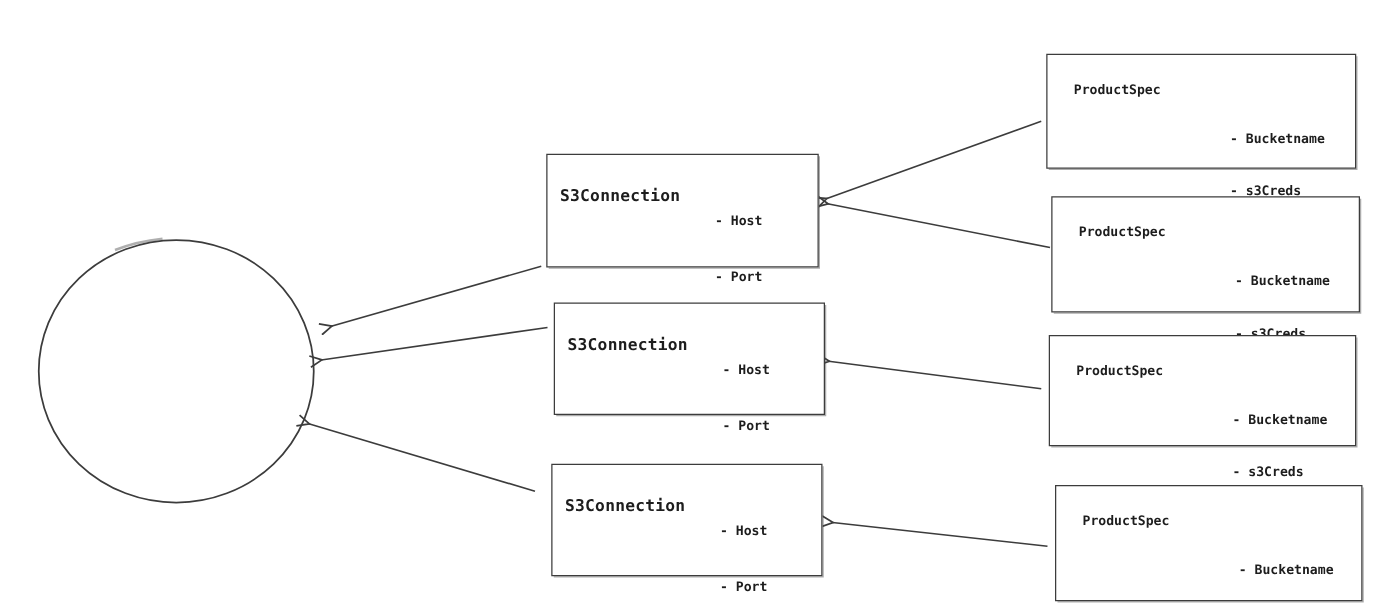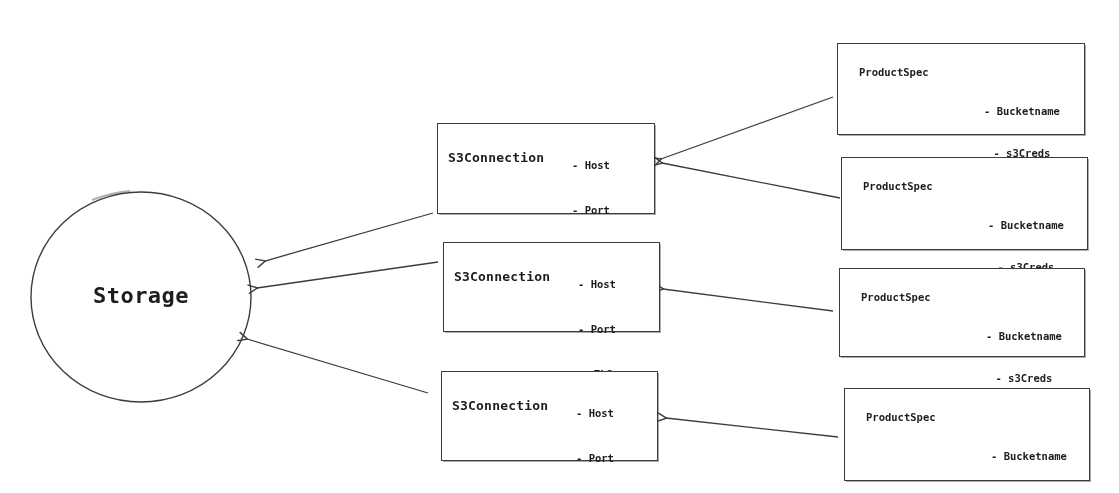--- a/index.html
+++ b/index.html
@@ -47,31 +47,30 @@
     white-space: pre;
   }
   .field-list {
     position: absolute;
     font-size: 10.5px;
     font-weight: bold;
     white-space: pre;
   }
   .s3-box .field-list {
     left: 134px;
-    top: 4px;
+    top: 16px;
     line-height: 15px;
   }
   .ps-box .field-list {
     left: 146px;
     top: 32px;
     line-height: 14px;
   }
   .field-list div {
     white-space: pre;
-    text-align: center;
   }
   #storage-label {
     position: absolute;
     left: 31px;
     top: 283px;
     width: 220px;
     text-align: center;
     font-size: 22px;
     font-weight: bold;
     letter-spacing: 0.5px;
@@ -103,21 +102,20 @@
     <line x1="833" y1="97" x2="661" y2="159" stroke="#3c3c3c" stroke-width="1.3" marker-end="url(#open-arrow)"></line>
     <line x1="840" y1="198" x2="662" y2="163" stroke="#3c3c3c" stroke-width="1.3" marker-end="url(#open-arrow)"></line>
     <line x1="833" y1="311" x2="663" y2="289" stroke="#3c3c3c" stroke-width="1.3" marker-end="url(#open-arrow)"></line>
     <line x1="838" y1="437" x2="666" y2="418" stroke="#3c3c3c" stroke-width="1.3" marker-end="url(#open-arrow)"></line>
 
     <line x1="433" y1="213" x2="265" y2="261" stroke="#3c3c3c" stroke-width="1.3" marker-end="url(#open-arrow)"></line>
     <line x1="438" y1="262" x2="257" y2="288" stroke="#3c3c3c" stroke-width="1.3" marker-end="url(#open-arrow)"></line>
     <line x1="428" y1="393" x2="247" y2="339" stroke="#3c3c3c" stroke-width="1.3" marker-end="url(#open-arrow)"></line>
   </svg>
 
-  <div id="storage-label">Storage</div>
 
   <div id="s3-box-1" class="node-box s3-box">
     <div class="box-title">S3Connection</div>
     <div class="field-list">
       <div>- Host</div>
       <div>- Port</div>
       <div>- TLS</div>
     </div>
   </div>
 

